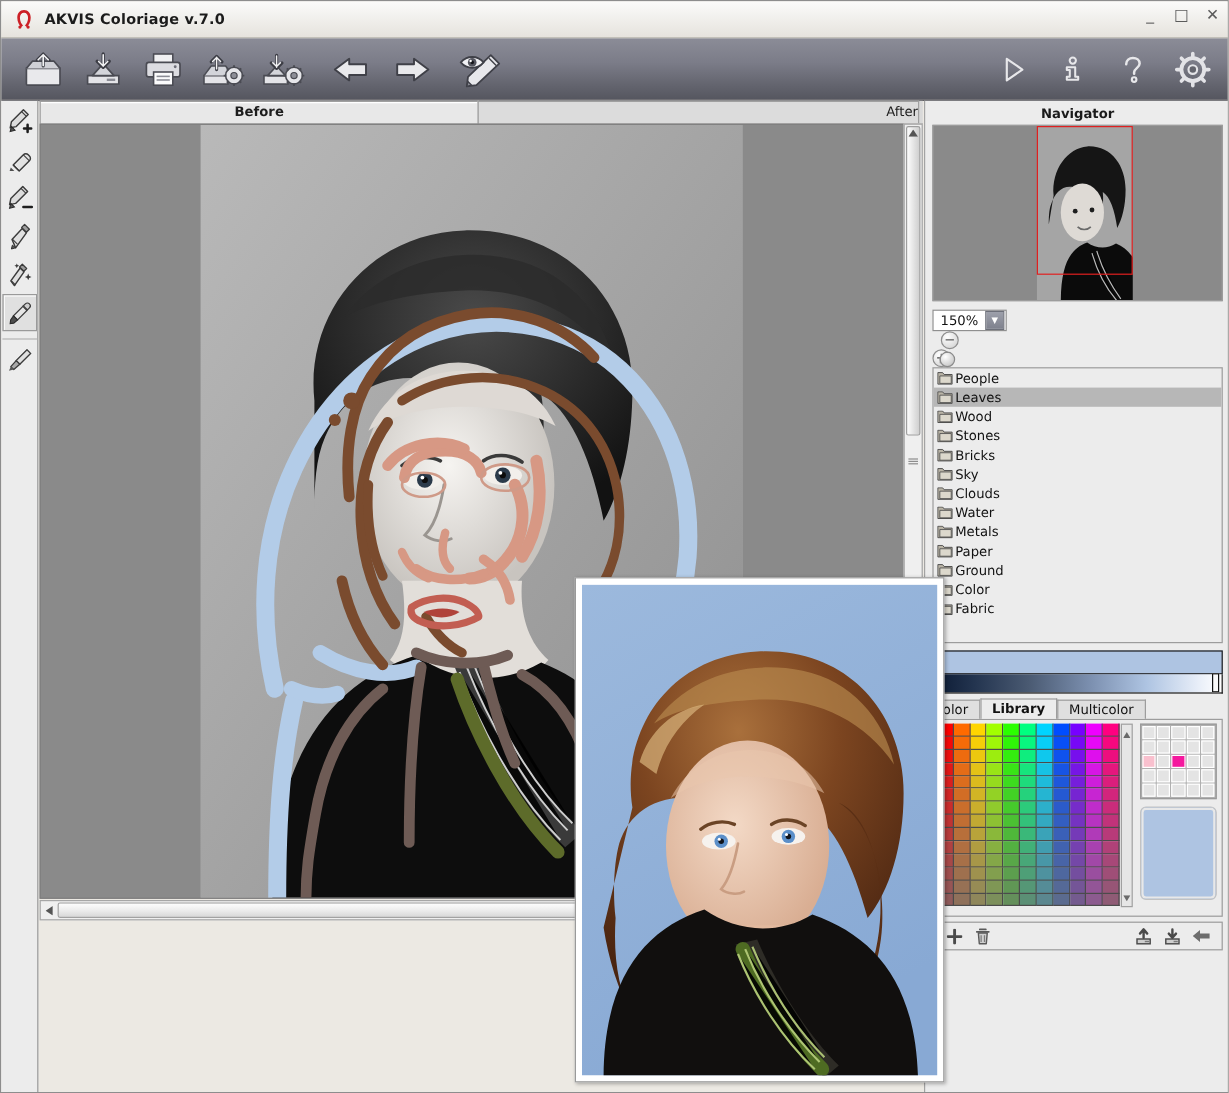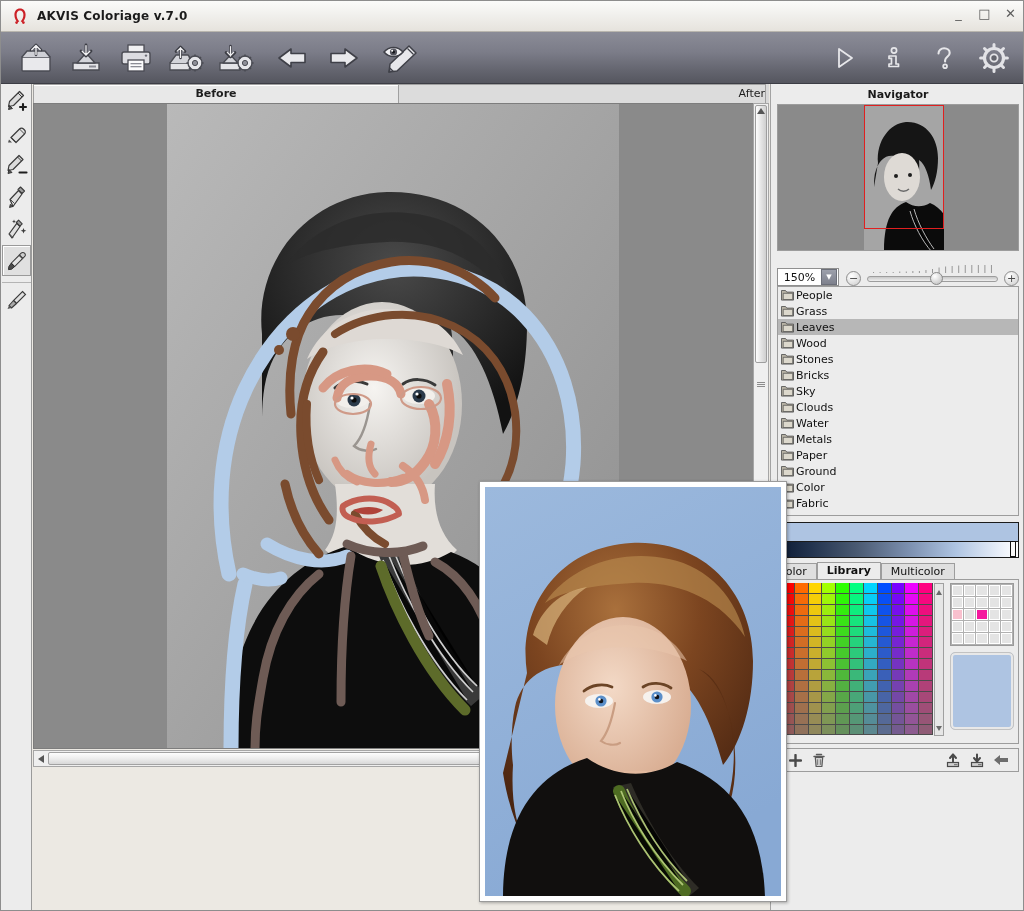--- a/index.html
+++ b/index.html
@@ -142,21 +142,21 @@
   #nav-box {
     margin: 0 6px; height: 147px; background: #8a8a8a;
     border: 1px solid #9c9c9c; position: relative; overflow: hidden;
   }
   #nav-img { position: absolute; left: 86px; top: 0; width: 80px; height: 147px; }
   #nav-frame {
     position: absolute; left: 86px; top: 0; width: 80px; height: 124px;
     border: 1px solid #e02020;
   }
   #zoomrow {
-    display: flex; align-items: flex-end; margin: 17px 6px 0;
+    display: flex; align-items: flex-start; margin: 7px 6px 0; flex-direction: column;
   }
   #zoom-combo {
     width: 62px; height: 18px; display: flex; align-items: center;
     background: #fff; border: 1px solid #8f8f8f;
   }
   #zoom-val { flex: 1; text-align: center; font-size: 11px; color: #111; }
   #zoom-arrow {
     width: 16px; height: 16px; margin-right: 1px;
     background: linear-gradient(to bottom,#9da0ab,#7e818d);
     border: 1px solid #6c6f79;
@@ -620,27 +620,20 @@
     </div>
 
 
     <div id="lib-box">
       <div class="lib-item">
         <span class="folder"><svg width="13" height="11" viewBox="0 0 13 11">
               <path d="M.5.5h4l1.3 1.6H12.5v8H.5z" fill="#b9b4a6" stroke="#4b4b4b" stroke-width=".8"></path>
               <path d="M2.2 3.3h9.5v6.2H2.2z" fill="#dcd8cc" stroke="#4b4b4b" stroke-width=".7"></path>
             </svg></span>
         <span>People</span>
-      </div>
-      <div class="lib-item">
-        <span class="folder"><svg width="13" height="11" viewBox="0 0 13 11">
-              <path d="M.5.5h4l1.3 1.6H12.5v8H.5z" fill="#b9b4a6" stroke="#4b4b4b" stroke-width=".8"></path>
-              <path d="M2.2 3.3h9.5v6.2H2.2z" fill="#dcd8cc" stroke="#4b4b4b" stroke-width=".7"></path>
-            </svg></span>
-        <span>Grass</span>
       </div>
       <div class="lib-item sel">
         <span class="folder"><svg width="13" height="11" viewBox="0 0 13 11">
               <path d="M.5.5h4l1.3 1.6H12.5v8H.5z" fill="#b9b4a6" stroke="#4b4b4b" stroke-width=".8"></path>
               <path d="M2.2 3.3h9.5v6.2H2.2z" fill="#dcd8cc" stroke="#4b4b4b" stroke-width=".7"></path>
             </svg></span>
         <span>Leaves</span>
       </div>
       <div class="lib-item">
         <span class="folder"><svg width="13" height="11" viewBox="0 0 13 11">

